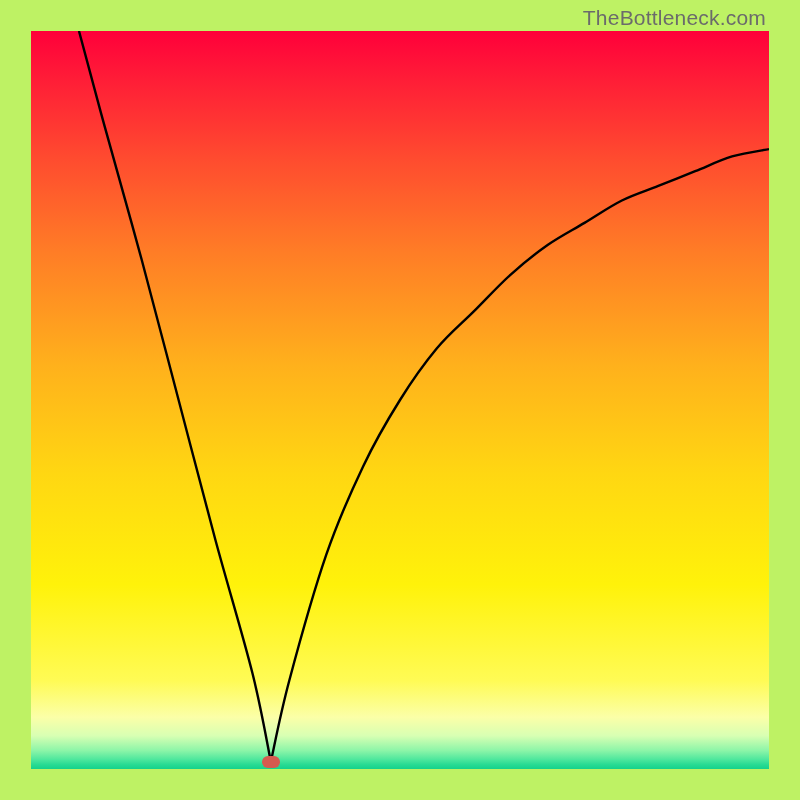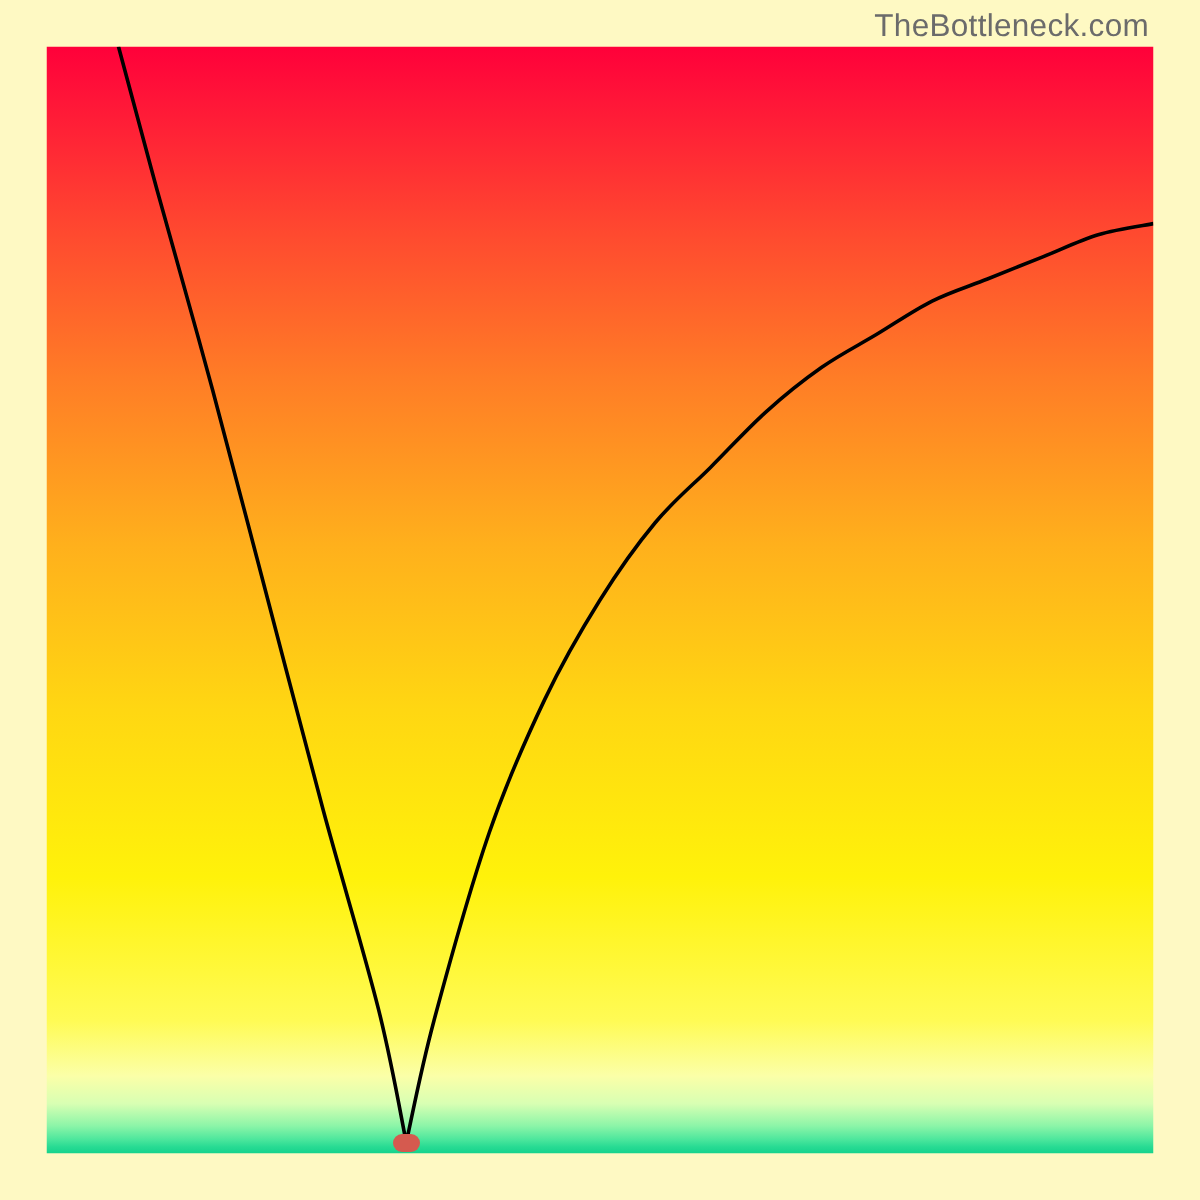--- a/index.html
+++ b/index.html
@@ -8,21 +8,21 @@
     width: 800px;
     height: 800px;
     background: #000;
     overflow: hidden;
     font-family: Arial, Helvetica, sans-serif;
   }
   .frame {
     position: absolute;
     top: 0; left: 0;
     width: 800px; height: 800px;
-    background: #fef9c3;
+    background: #bef264;
   }
   .plot {
     position: absolute;
     left: 31px;
     top: 31px;
     width: 738px;
     height: 738px;
     overflow: hidden;
   }
   .gradient {

